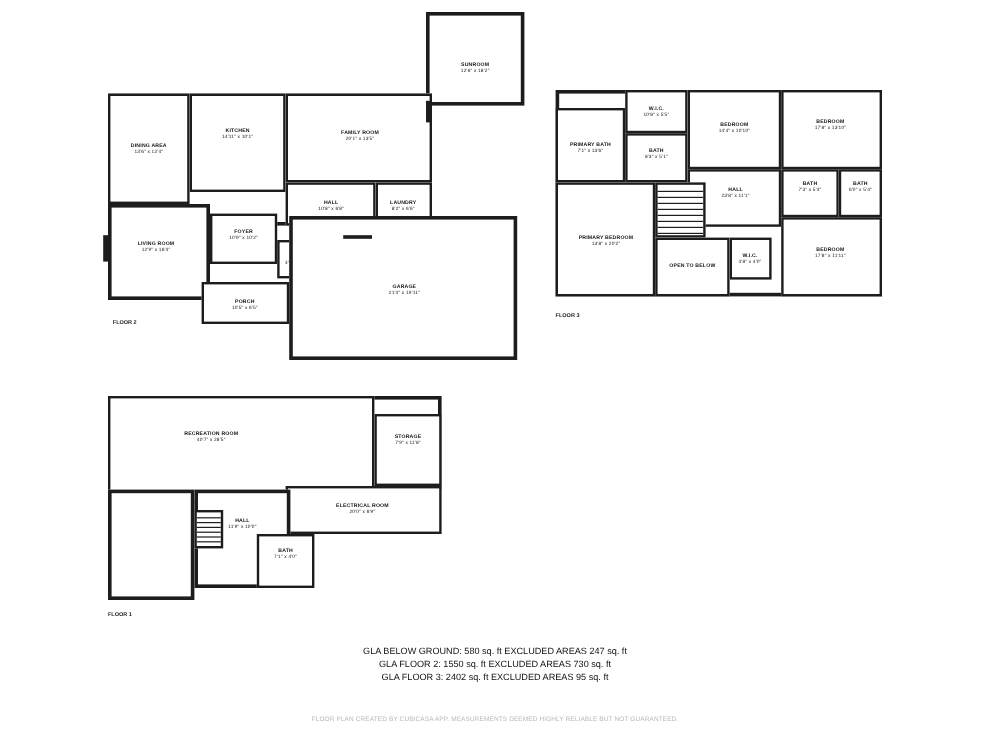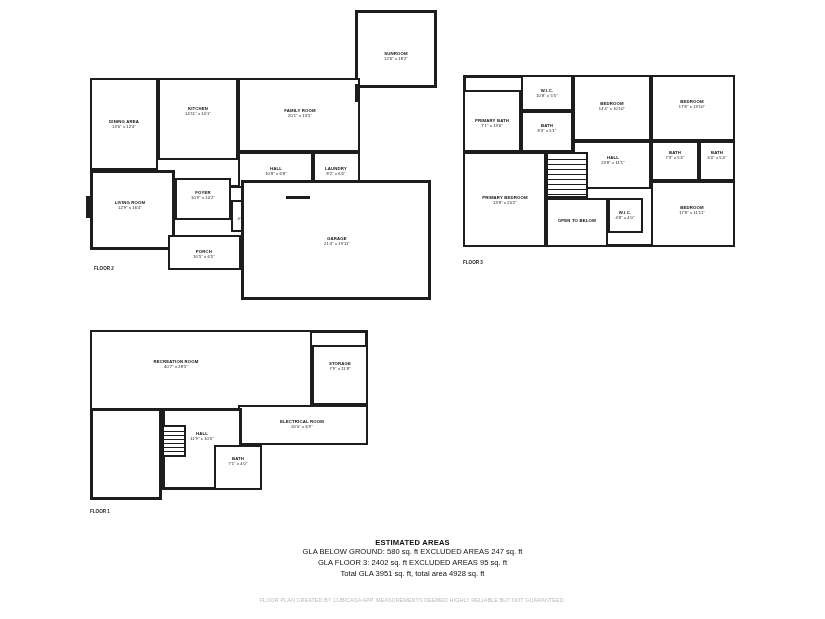--- a/index.html
+++ b/index.html
@@ -272,21 +272,20 @@
     <div class="room inner" style="left:214px;top:445px;width:48px;height:45px;"></div>
     <div class="lbl" style="left:238px;top:461px;">
       <span class="nm">BATH</span>
       <span class="dm">7'1" x 4'0"</span>
     </div>
 
     <div class="floorlbl" style="left:90px;top:509px;">FLOOR 1</div>
   </div>
 
   <div id="footer">
-    <div class="ttl">ESTIMATED AREAS</div>
     <div class="ln">GLA BELOW GROUND: 580 sq. ft EXCLUDED AREAS 247 sq. ft</div>
+    <div class="ln">GLA FLOOR 2: 1550 sq. ft EXCLUDED AREAS 730 sq. ft</div>
     <div class="ln">GLA FLOOR 3: 2402 sq. ft EXCLUDED AREAS 95 sq. ft</div>
-    <div class="ln">Total GLA 3951 sq. ft, total area 4928 sq. ft</div>
   </div>
 
   <div id="disclaimer">FLOOR PLAN CREATED BY CUBICASA APP. MEASUREMENTS DEEMED HIGHLY RELIABLE BUT NOT GUARANTEED.</div>
 
 </div>
 
 </body></html>

